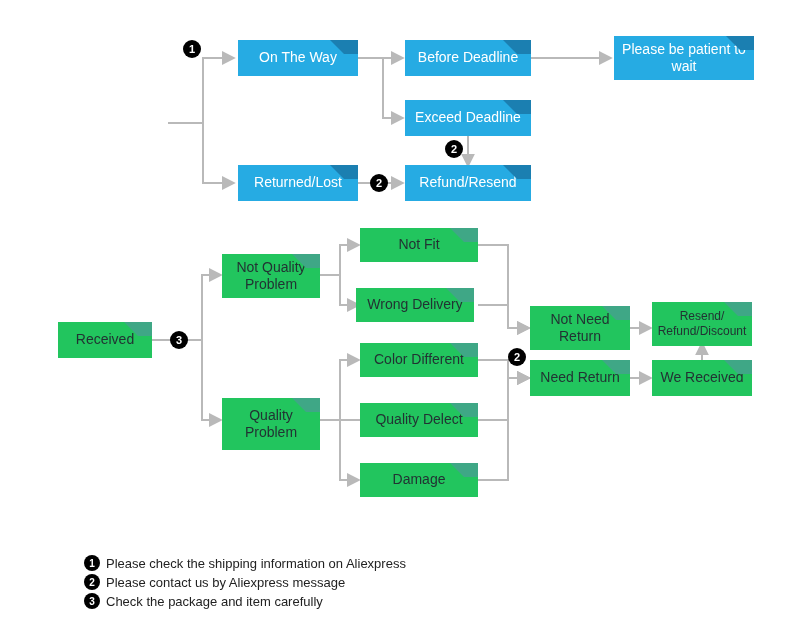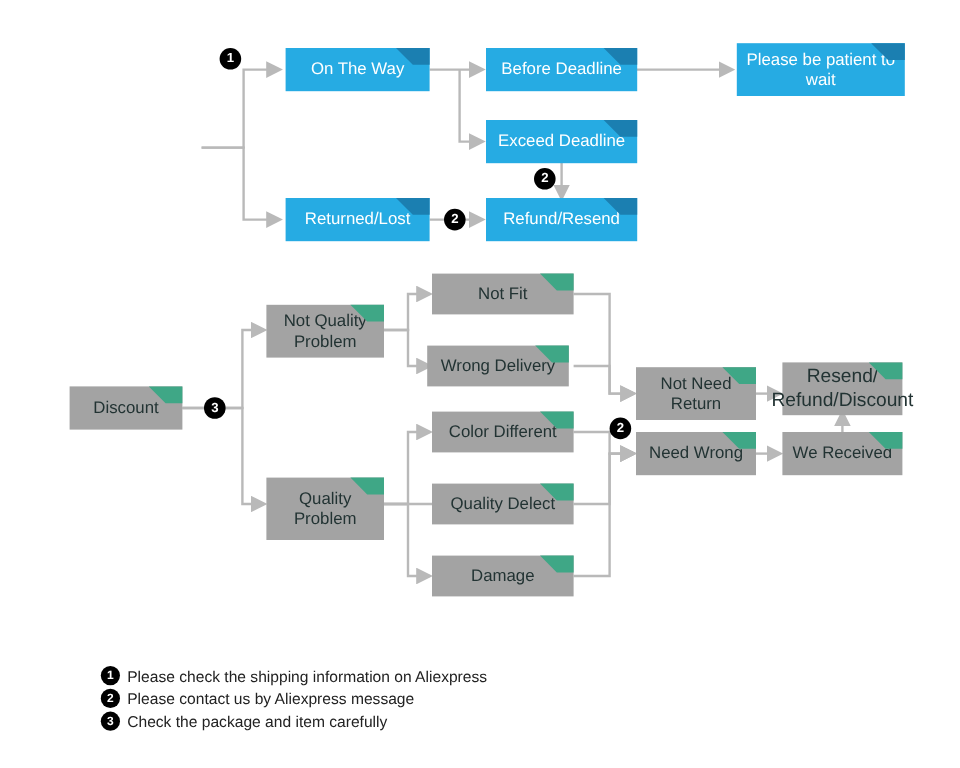--- a/index.html
+++ b/index.html
@@ -1,21 +1,21 @@
 <!DOCTYPE html>
 <html><head>
 <meta charset="utf-8">
 <style>
   html,body{margin:0;padding:0;width:800px;height:640px;font-family:Arial,Helvetica,sans-serif;background:#fff;color:#222}
   .stage{position:relative;width:800px;height:640px}
   .node{position:absolute;display:flex;align-items:center;justify-content:center;text-align:center;font-size:14px;line-height:1.25;padding:0 4px;box-sizing:border-box}
   .node::after{content:"";position:absolute;top:0;right:0;width:14px;height:14px;border-left:14px solid transparent}
   .blue{background:#26abe3;color:#fff}
   .blue::after{border-top:14px solid #1b7fb1}
-  .green{background:#a3a3a3;color:#233}
+  .green{background:#22c55e;color:#233}
   .green::after{border-top:14px solid #3fa786}
   .bnum{position:absolute;width:18px;height:18px;border-radius:50%;background:#000;color:#fff;font-size:11px;font-weight:bold;display:flex;align-items:center;justify-content:center}
   .legend{position:absolute;left:84px;bottom:28px;font-size:13px;color:#222}
   .legend div{margin:3px 0;display:flex;align-items:center;gap:6px}
   .lnum{width:16px;height:16px;border-radius:50%;background:#000;color:#fff;font-size:10px;font-weight:bold;display:inline-flex;align-items:center;justify-content:center}
   svg.arrows{position:absolute;left:0;top:0;pointer-events:none}
 </style>
 </head>
 <body>
 <div class="stage">
@@ -67,21 +67,21 @@
       <span>Before Deadline</span>
     </div>
 <div class="node blue" style="left:405px;top:165px;width:126px;height:36px">
       <span>Refund/Resend</span>
     </div>
 <div class="node blue" style="left:614px;top:36px;width:140px;height:44px">
       <span>Please be patient to wait</span>
     </div>
 
 <div class="node green" style="left:58px;top:322px;width:94px;height:36px">
-      <span>Discount</span>
+      <span>Received</span>
     </div>
 <div class="node green" style="left:222px;top:254px;width:98px;height:44px">
       <span>Not Quality Problem</span>
     </div>
 <div class="node green" style="left:222px;top:398px;width:98px;height:52px">
       <span>Quality Problem</span>
     </div>
 <div class="node green" style="left:360px;top:228px;width:118px;height:34px">
       <span>Not Fit</span>
     </div>
@@ -94,26 +94,26 @@
 <div class="node green" style="left:360px;top:403px;width:118px;height:34px">
       <span>Quality Delect</span>
     </div>
 <div class="node green" style="left:360px;top:463px;width:118px;height:34px">
       <span>Damage</span>
     </div>
 <div class="node green" style="left:530px;top:306px;width:100px;height:44px">
       <span>Not Need Return</span>
     </div>
 <div class="node green" style="left:530px;top:360px;width:100px;height:36px">
-      <span>Need Wrong</span>
+      <span>Need Return</span>
     </div>
 <div class="node green" style="left:652px;top:360px;width:100px;height:36px">
       <span>We Received</span>
     </div>
-<div class="node green" style="left:652px;top:302px;width:100px;height:44px;font-size:16px">
+<div class="node green" style="left:652px;top:302px;width:100px;height:44px;font-size:12px">
       <span>Resend/
 Refund/Discount</span>
     </div>
 
 <div class="bnum" style="left:183px;top:40px">1</div>
 <div class="bnum" style="left:370px;top:174px">2</div>
 <div class="bnum" style="left:445px;top:140px">2</div>
 <div class="bnum" style="left:170px;top:331px">3</div>
 <div class="bnum" style="left:508px;top:348px">2</div>
 

